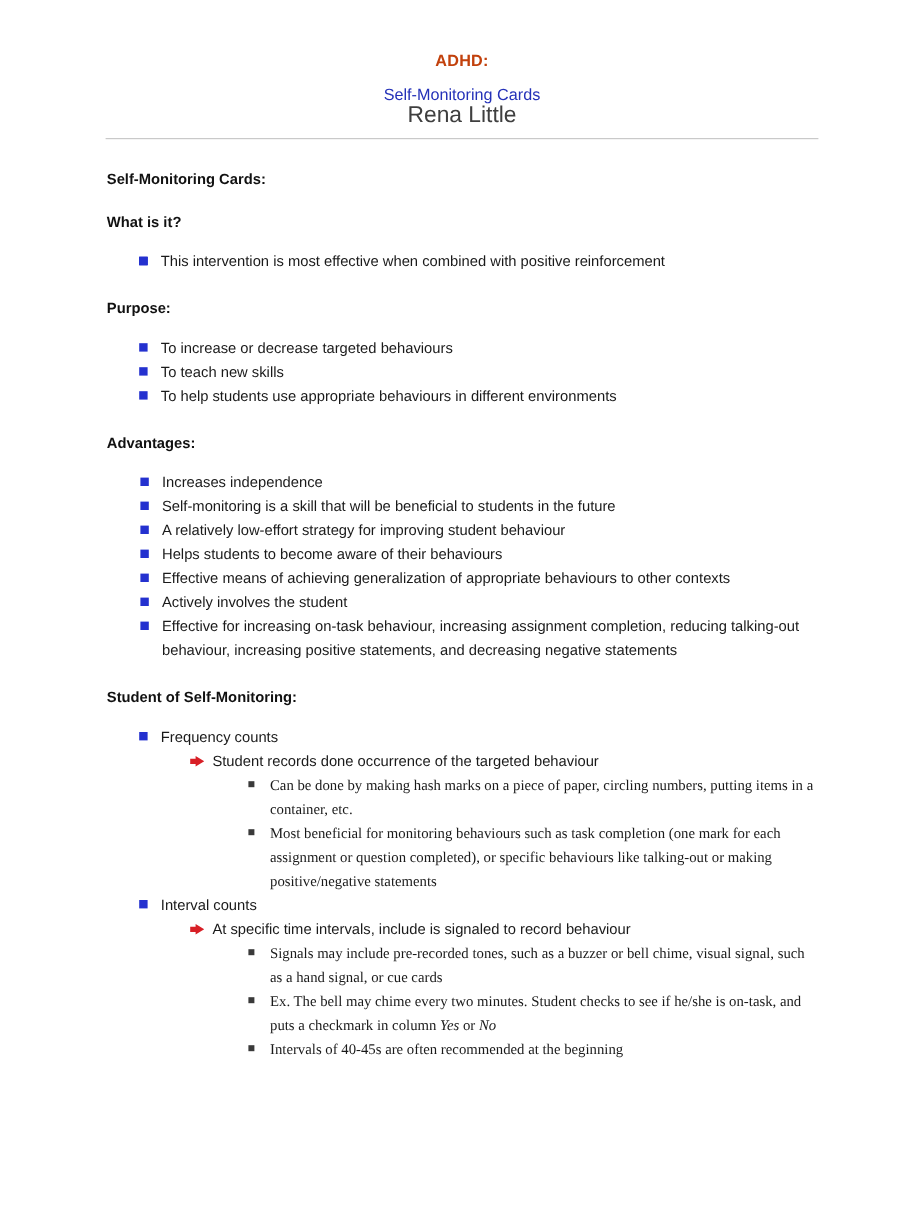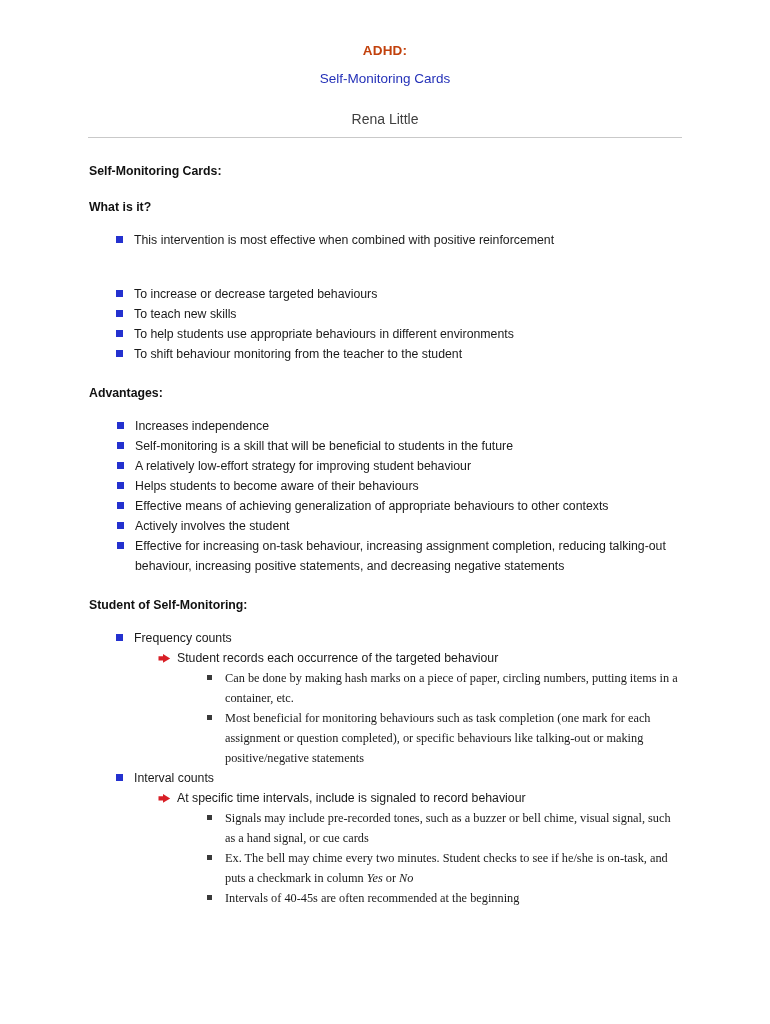--- a/index.html
+++ b/index.html
@@ -39,23 +39,23 @@
   .doc-subtitle {
     color: #2431b8;
     font-weight: normal;
     font-size: 13.5px;
     line-height: 18px;
     margin-top: 10px;
   }
   .doc-author {
     color: #3f3f3f;
     font-weight: normal;
-    font-size: 14px;
-    line-height: 18px;
-    margin-top: 22px;
+    font-size: 19px;
+    line-height: 18px;
+    margin-top: 0;
     text-align: center;
   }
   .header-rule {
     margin: 9px auto 0 auto;
     width: 594px;
     height: 1px;
     background: #c9c9c9;
   }
 
   
@@ -168,37 +168,34 @@
         <span class="bullet-sq-blue"></span>
       </li>
       <li class="item lvl1">
         <span class="bullet-sq-blue"></span>
         <span class="txt">This intervention is most effective when combined with positive reinforcement</span>
       </li>
     </ul>
 
     <div class="gap-lg"></div>
 
+    <div class="section-heading">Purpose:</div>
     <div class="gap-sm"></div>
     <ul class="lvl1">
       <li class="item lvl1">
         <span class="bullet-sq-blue"></span>
         <span class="txt">To increase or decrease targeted behaviours</span>
       </li>
       <li class="item lvl1">
         <span class="bullet-sq-blue"></span>
         <span class="txt">To teach new skills</span>
       </li>
       <li class="item lvl1">
         <span class="bullet-sq-blue"></span>
         <span class="txt">To help students use appropriate behaviours in different environments</span>
-      </li>
-      <li class="item lvl1">
-        <span class="bullet-sq-blue"></span>
-        <span class="txt">To shift behaviour monitoring from the teacher to the student</span>
       </li>
     </ul>
 
     <div class="gap-lg"></div>
 
     <div class="section-heading">Advantages:</div>
     <div class="gap-sm"></div>
     <ul class="lvl1 indent-more">
       <li class="item lvl1">
         <span class="bullet-sq-blue"></span>
@@ -241,21 +238,21 @@
         <span class="txt">Frequency counts</span>
       </li>
     </ul>
     <ul class="lvl2">
       <li class="item lvl2">
         <span class="bullet-arrow">
           <svg width="13" height="13" viewBox="0 0 13 13" aria-hidden="true">
             <path d="M0.5 4.2 H5.0 V2.0 L12.2 6.4 L5.0 10.8 V8.6 H0.5 Z" fill="#d81f26"></path>
           </svg>
         </span>
-        <span class="txt">Student records each occurrence of the targeted behaviour</span>
+        <span class="txt">Student records done occurrence of the targeted behaviour</span>
       </li>
     </ul>
     <ul class="lvl3">
       <li class="item lvl3">
         <span class="bullet-sq-dark"></span>
         <span class="txt">Can be done by making hash marks on a piece of paper, circling numbers, putting items in a container, etc.</span>
       </li>
       <li class="item lvl3">
         <span class="bullet-sq-dark"></span>
         <span class="txt">Most beneficial for monitoring behaviours such as task completion (one mark for each assignment or question completed), or specific behaviours like talking-out or making positive/negative statements</span>

